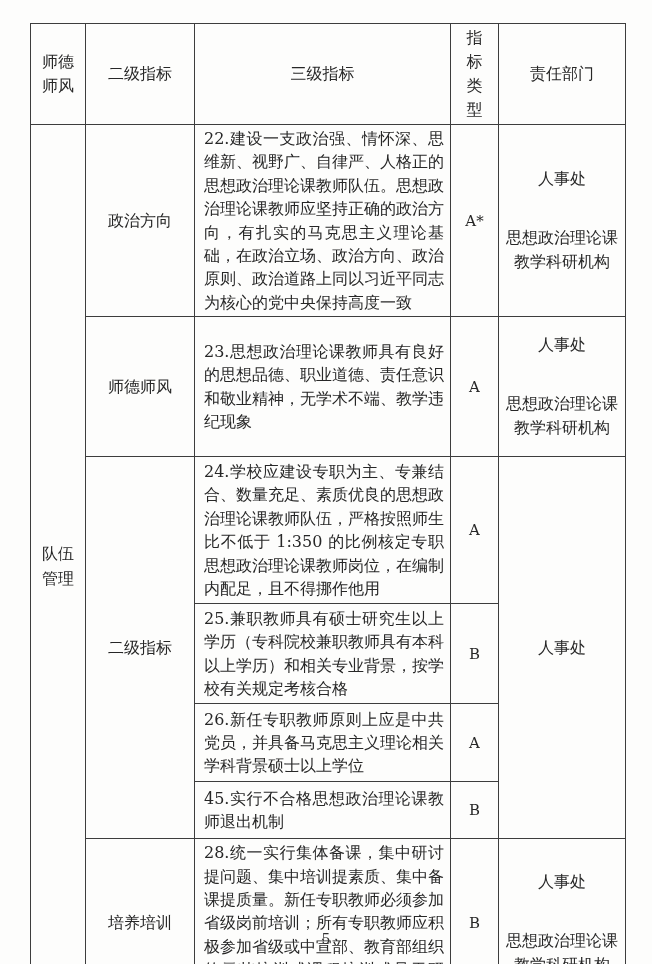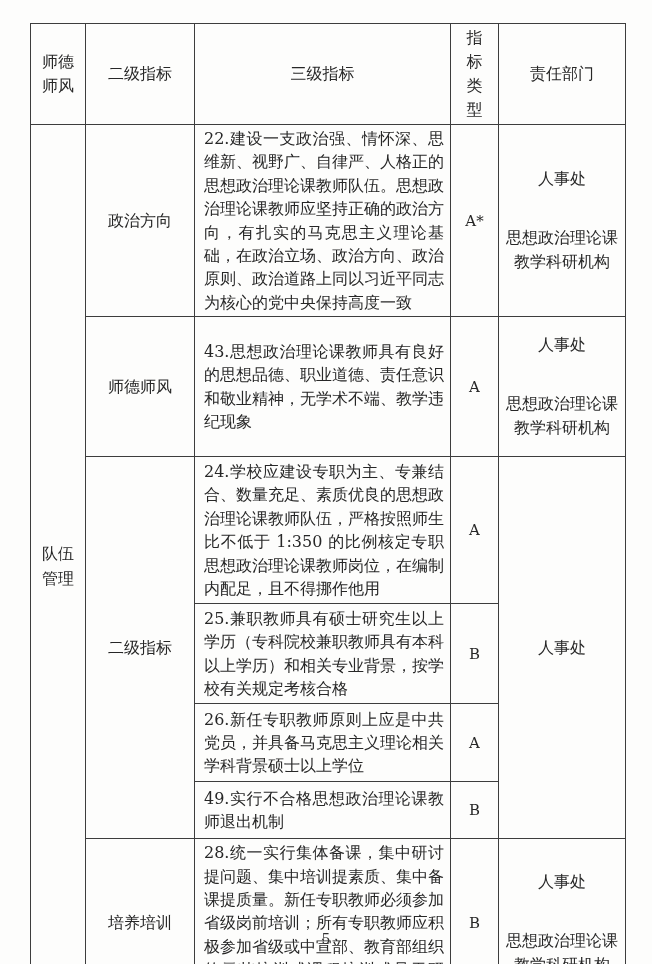--- a/index.html
+++ b/index.html
@@ -113,21 +113,21 @@
         <td class="c2">政治方向</td>
         <td class="c3">22.建设一支政治强、情怀深、思维新、视野广、自律严、人格正的思想政治理论课教师队伍。思想政治理论课教师应坚持正确的政治方向，有扎实的马克思主义理论基础，在政治立场、政治方向、政治原则、政治道路上同以习近平同志为核心的党中央保持高度一致</td>
         <td class="c4">A*</td>
         <td class="c5">
           <div class="dept1">人事处</div>
           <div class="dept2">思想政治理论课教学科研机构</div>
         </td>
       </tr>
       <tr class="r23">
         <td class="c2">师德师风</td>
-        <td class="c3">43.思想政治理论课教师具有良好的思想品德、职业道德、责任意识和敬业精神，无学术不端、教学违纪现象</td>
+        <td class="c3">23.思想政治理论课教师具有良好的思想品德、职业道德、责任意识和敬业精神，无学术不端、教学违纪现象</td>
         <td class="c4">A</td>
         <td class="c5">
           <div class="dept1">人事处</div>
           <div class="dept2">思想政治理论课教学科研机构</div>
         </td>
       </tr>
       <tr class="r24">
         <td class="c2" rowspan="4">二级指标</td>
         <td class="c3">24.学校应建设专职为主、专兼结合、数量充足、素质优良的思想政治理论课教师队伍，严格按照师生比不低于 1:350 的比例核定专职思想政治理论课教师岗位，在编制内配足，且不得挪作他用</td>
         <td class="c4">A</td>
@@ -135,21 +135,21 @@
       </tr>
       <tr class="r25">
         <td class="c3">25.兼职教师具有硕士研究生以上学历（专科院校兼职教师具有本科以上学历）和相关专业背景，按学校有关规定考核合格</td>
         <td class="c4">B</td>
       </tr>
       <tr class="r26">
         <td class="c3">26.新任专职教师原则上应是中共党员，并具备马克思主义理论相关学科背景硕士以上学位</td>
         <td class="c4">A</td>
       </tr>
       <tr class="r27">
-        <td class="c3">49.实行不合格思想政治理论课教师退出机制</td>
+        <td class="c3">45.实行不合格思想政治理论课教师退出机制</td>
         <td class="c4">B</td>
       </tr>
       <tr class="r28">
         <td class="c2">培养培训</td>
         <td class="c3">28.统一实行集体备课，集中研讨提问题、集中培训提素质、集中备课提质量。新任专职教师必须参加省级岗前培训；所有专职教师应积极参加省级或中宣部、教育部组织的示范培训或课程培训或骨干研修。学校每年对全体教师至少培训</td>
         <td class="c4">B</td>
         <td class="c5">
           <div class="dept1">人事处</div>
           <div class="dept2">思想政治理论课教学科研机构</div>
         </td>

